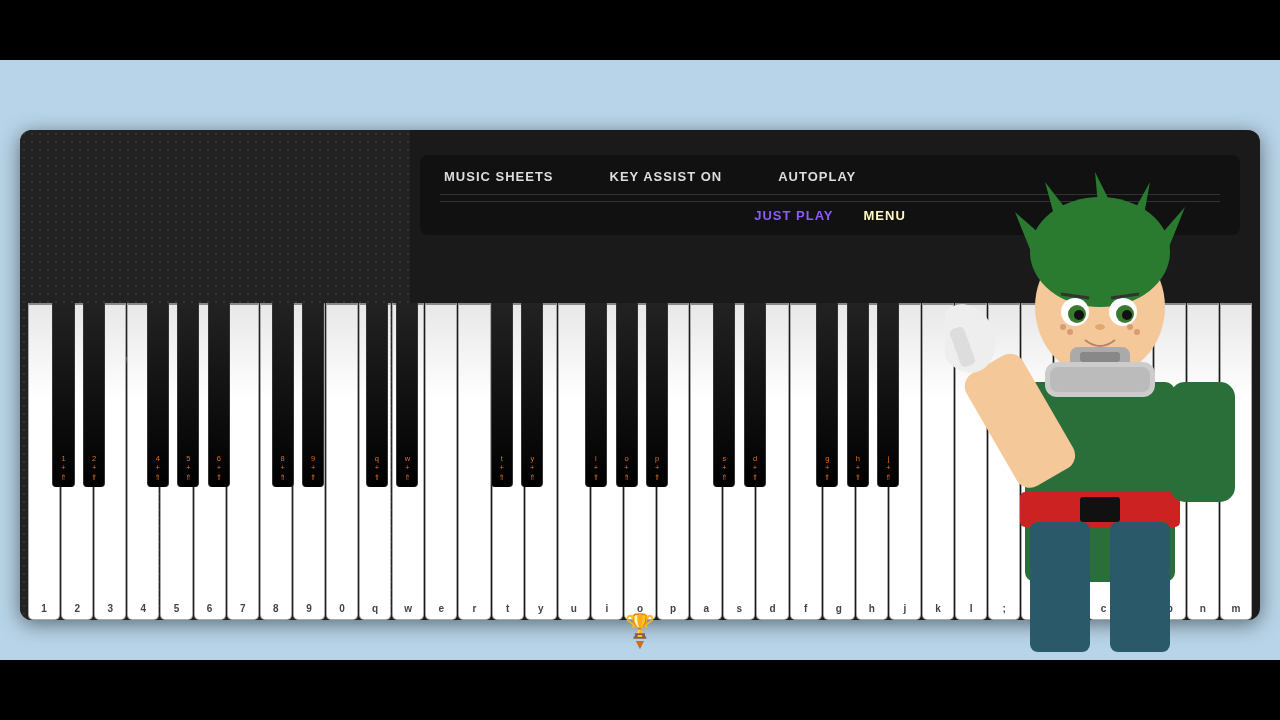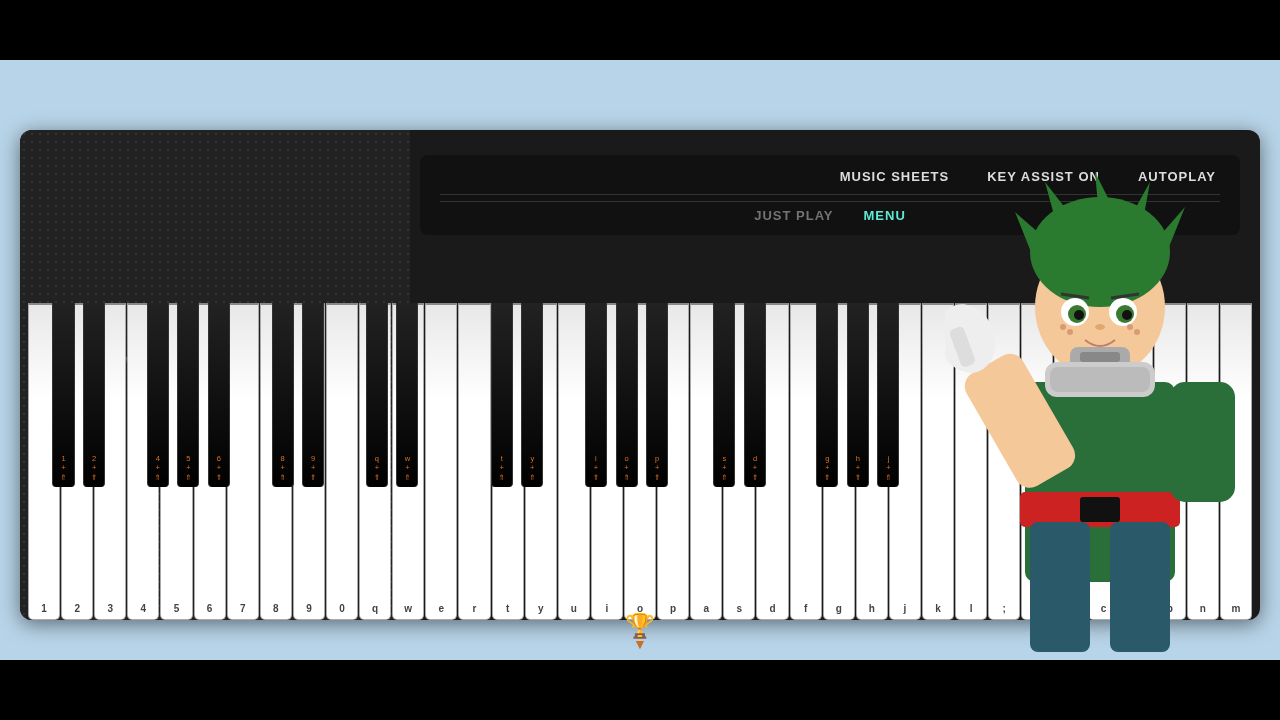--- a/index.html
+++ b/index.html
@@ -92,22 +92,22 @@
       top: 25px;
       left: 400px;
       right: 20px;
       background: #111;
       border-radius: 8px;
       padding: 12px 20px;
     }
 
     .nav-row {
       display: flex;
-      justify-content: flex-end;
-      gap: 30px;
+      justify-content: flex-start;
+      gap: 48px;
       margin-bottom: 8px;
     }
     .nav-row:last-child {
       margin-bottom: 0;
     }
 
     .nav-item {
       color: #ddd;
       font-size: 13px;
       font-weight: bold;
@@ -118,30 +118,30 @@
     }
 
     .nav-row-bottom {
       display: flex;
       justify-content: center;
       gap: 30px;
       margin-top: 4px;
     }
 
     .nav-just-play {
-      color: #737373;
+      color: #8b5cf6;
       font-size: 13px;
       font-weight: bold;
       letter-spacing: 1px;
       cursor: pointer;
       text-transform: uppercase;
     }
 
     .nav-menu-text {
-      color: #5eead4;
+      color: #fef9c3;
       font-size: 13px;
       font-weight: bold;
       letter-spacing: 1px;
       cursor: pointer;
       text-transform: uppercase;
     }
 
     
     .trophy-area {
       position: absolute;

